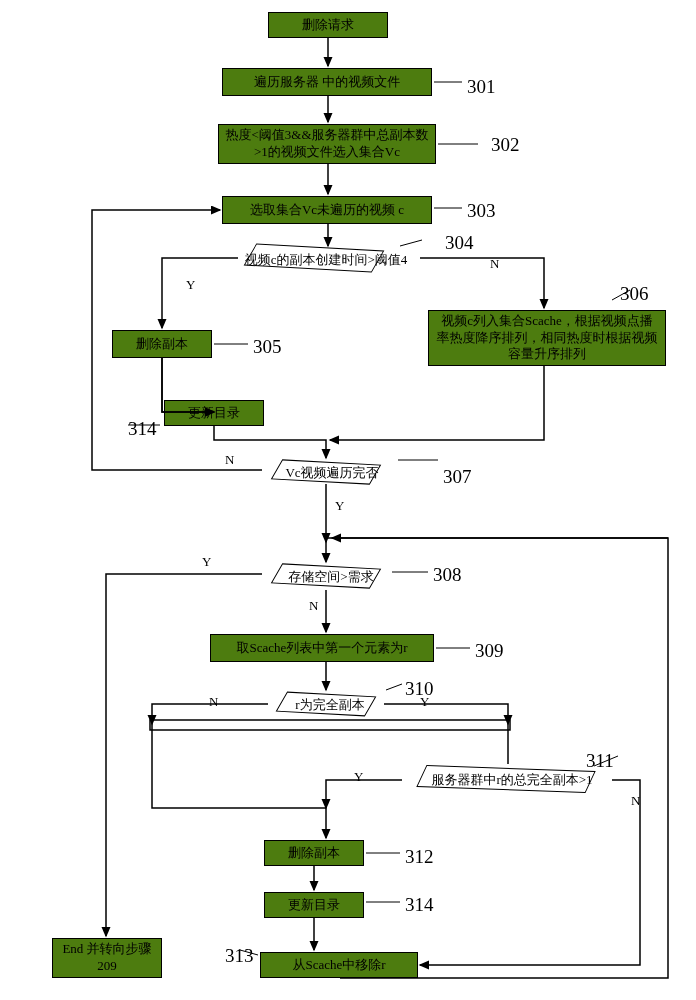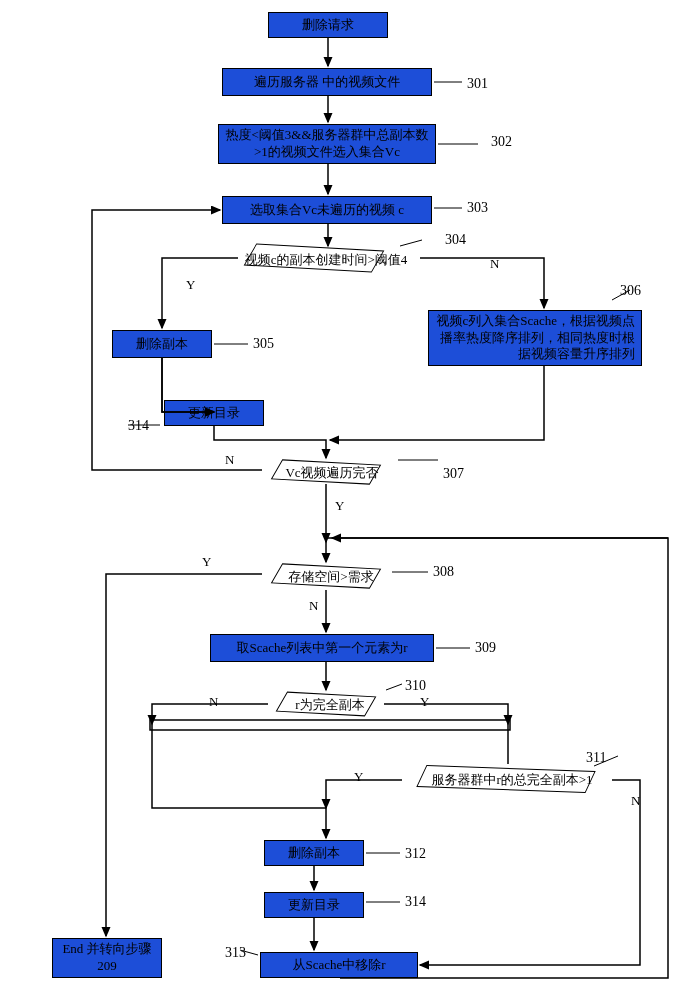--- a/index.html
+++ b/index.html
@@ -8,21 +8,21 @@
     background: #fff;
     font-family: "SimSun", serif;
     font-size: 13px;
     width: 696px;
     height: 1000px;
     position: relative;
   }
   .box {
     position: absolute;
     border: 1.5px solid #000;
-    background: #1d4ed8;
+    background: #4d7c0f;
     text-align: center;
     display: flex;
     align-items: center;
     justify-content: center;
     padding: 2px 4px;
     box-sizing: border-box;
     line-height: 1.3;
   }
   .diamond {
     position: absolute;
@@ -31,21 +31,21 @@
     background: #fff;
   }
   .diamond-text {
     position: absolute;
     text-align: center;
     pointer-events: none;
     line-height: 1.2;
   }
   .label {
     position: absolute;
-    font-size: 14px;
+    font-size: 19px;
     pointer-events: none;
   }
   .ynlabel {
     position: absolute;
     font-size: 13px;
   }
   svg {
     position: absolute;
     left: 0;
     top: 0;
@@ -71,21 +71,21 @@
     <span>选取集合Vc未遍历的视频 c</span>
   </div>
 
 <div class="diamond" style="left:248px; top:247px; width:130px; height:20px; transform:skewX(-30deg) skewY(3deg);"></div>
 <div class="diamond-text" style="left:226px; top:252px; width:200px;">视频c的副本创建时间&gt;阈值4</div>
 
 <div class="box" style="left:112px; top:330px; width:100px; height:28px;">
     <span>删除副本</span>
   </div>
 
-<div class="box" style="left:428px; top:310px; width:214px; height:56px; text-align:right; padding:4px 6px;">
+<div class="box" style="left:428px; top:310px; width:238px; height:56px; text-align:center; padding:4px 6px;">
     <span>视频c列入集合Scache，根据视频点播率热度降序排列，相同热度时根据视频容量升序排列</span>
   </div>
 
 <div class="box" style="left:164px; top:400px; width:100px; height:26px;">
     <span>更新目录</span>
   </div>
 
 <div class="diamond" style="left:275px; top:462px; width:100px; height:18px; transform:skewX(-30deg) skewY(3deg);"></div>
 <div class="diamond-text" style="left:262px; top:465px; width:140px;">Vc视频遍历完否</div>
 

